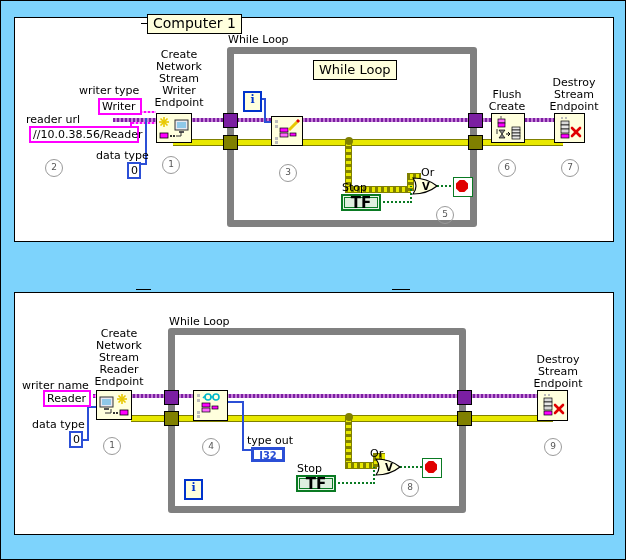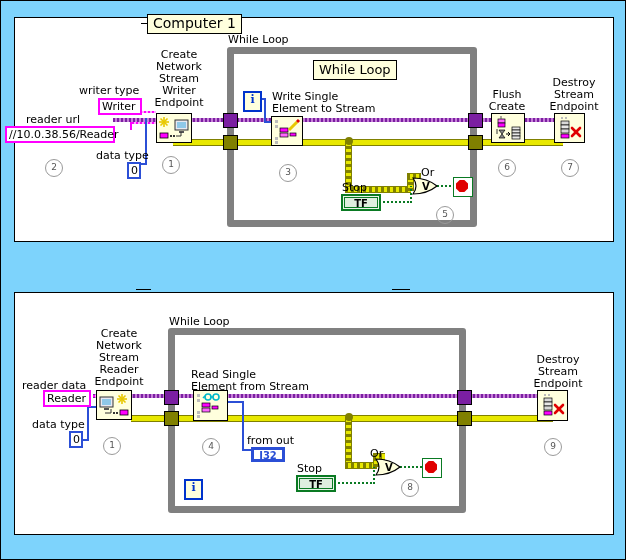--- a/index.html
+++ b/index.html
@@ -47,21 +47,21 @@
   .term-str{border:2px solid #ff00ff;font-size:11px;line-height:13px;
             padding:0 2px;color:#000;white-space:nowrap;}
   .term-i32{border:2px solid #2b4fd6;font-size:11px;line-height:13px;
             padding:0 2px;color:#000;white-space:nowrap;text-align:center;}
   .term-i32o{border:2px solid #2b4fd6;background:#fff;z-index:6;}
   .term-i32o .in{border:1px solid #2b4fd6;height:100%;box-sizing:border-box;
             font-size:10px;font-weight:bold;color:#2b4fd6;line-height:12px;
             text-align:center;letter-spacing:0px;}
   .term-bool{border:2px solid #0a7a23;background:#e8f4e8;z-index:6;}
   .term-bool .in{border:1px solid #0a7a23;margin:1px;height:calc(100% - 4px);
-            font-size:10px;font-weight:bold;color:#000;text-align:center;
+            font-size:15px;font-weight:bold;color:#000;text-align:center;
             line-height:11px;background:#dfeedf;}
   .iterm{position:absolute;border:2px solid #0033cc;background:#ffffdd;z-index:6;
          font-size:11px;font-weight:bold;color:#0033cc;text-align:center;
          line-height:13px;font-family:"DejaVu Serif",serif;}
 
   
   .stepnum{position:absolute;width:16px;height:16px;border:1px solid #9a9a9a;
            border-radius:50%;font-size:9px;color:#555;text-align:center;
            line-height:15px;z-index:6;background:transparent;
            font-family:"DejaVu Sans",sans-serif;}
@@ -127,38 +127,36 @@
         </g>
       <path d="M19 22 L24 22 L24 18" stroke="#333" stroke-width="1" fill="none"></path>
     </svg>
   </div>
   <div class="stepnum" style="left:161px;top:155px;">1</div>
 
   <div class="lbl" style="left:78px;top:84px;">writer type</div>
   <div class="term term-str" style="left:97px;top:97px;width:44px;height:17px;">Writer</div>
 
   <div class="lbl" style="left:25px;top:113px;text-align:center;">reader url</div>
-  <div class="term term-str" style="left:4px;top:125px;width:110px;height:17px;">//10.0.38.56/Reader</div>
+  <div class="term term-str" style="left:28px;top:125px;width:110px;height:17px;">//10.0.38.56/Reader</div>
   <div class="stepnum" style="left:44px;top:158px;">2</div>
 
   <div class="lbl" style="left:95px;top:149px;">data type</div>
   <div class="term term-i32" style="left:126px;top:161px;width:14px;height:17px;">0</div>
 
   <div class="tunnel err" style="left:222px;top:112px;width:13px;height:13px;"></div>
   <div class="tunnel dbl" style="left:222px;top:134px;width:13px;height:13px;"></div>
   <div class="tunnel err" style="left:467px;top:112px;width:13px;height:13px;"></div>
   <div class="tunnel dbl" style="left:467px;top:134px;width:13px;height:13px;"></div>
 
   <div class="iterm" style="left:242px;top:90px;width:15px;height:17px;">i</div>
   <div class="wire wire-blue" style="left:263px;top:98px;width:2px;height:24px;"></div>
   <div class="wire wire-blue" style="left:256px;top:97px;width:9px;height:2px;"></div>
   <div class="wire wire-blue" style="left:263px;top:120px;width:9px;height:2px;"></div>
 
-  <div class="lbl" style="left:271px;top:90px;">Write Single
-Element to Stream</div>
   <div class="node" style="left:270px;top:115px;width:30px;height:28px;">
     <svg width="30" height="28" viewBox="0 0 30 28">
       <rect x="0" y="0" width="30" height="28" fill="#ffffdd"></rect>
       <g fill="#bbb">
           <rect x="3" y="3" width="3" height="3"></rect>
           <rect x="3" y="8" width="3" height="3"></rect>
         <rect x="3" y="20" width="3" height="3"></rect>
           <rect x="3" y="24" width="3" height="3"></rect>
         </g>
       <rect x="8" y="11" width="8" height="4" fill="#ff00ff" stroke="#000" stroke-width="0.7"></rect>
@@ -251,21 +249,21 @@
 
   <div class="wire wire-err" style="left:92px;top:393px;width:460px;height:4px;"></div>
   <div class="wire wire-dbl" style="left:130px;top:414px;width:422px;height:5px;"></div>
 
   <div class="wire" style="left:92px;top:394px;width:10px;height:2px;background-image:repeating-linear-gradient(90deg,#ff00ff 0 2px,#ffaaff 2px 4px);"></div>
 
   <div class="wire wire-blue" style="left:86px;top:405px;width:2px;height:35px;"></div>
   <div class="wire wire-blue" style="left:80px;top:438px;width:8px;height:2px;"></div>
   <div class="wire wire-blue" style="left:86px;top:405px;width:14px;height:2px;"></div>
 
-  <div class="lbl" style="left:21px;top:379px;">reader data</div>
+  <div class="lbl" style="left:21px;top:379px;">writer name</div>
   <div class="term term-str" style="left:42px;top:389px;width:48px;height:17px;">Reader</div>
 
   <div class="lbl" style="left:31px;top:418px;">data type</div>
   <div class="term term-i32" style="left:68px;top:430px;width:14px;height:17px;">0</div>
 
   <div class="lbl ctr" style="left:88px;top:327px;width:60px;">Create
 Network
 Stream
 Reader
 Endpoint</div>
@@ -289,22 +287,20 @@
       <path d="M8 22 L14 22 L14 18" stroke="#333" stroke-width="1" fill="none"></path>
     </svg>
   </div>
   <div class="stepnum" style="left:102px;top:436px;">1</div>
 
   <div class="tunnel err" style="left:163px;top:389px;width:13px;height:13px;"></div>
   <div class="tunnel dbl" style="left:163px;top:410px;width:13px;height:13px;"></div>
   <div class="tunnel err" style="left:456px;top:389px;width:13px;height:13px;"></div>
   <div class="tunnel dbl" style="left:456px;top:410px;width:13px;height:13px;"></div>
 
-  <div class="lbl" style="left:190px;top:368px;">Read Single
-Element from Stream</div>
   <div class="node" style="left:192px;top:389px;width:33px;height:29px;">
     <svg width="33" height="29" viewBox="0 0 33 29">
       <rect x="0" y="0" width="33" height="29" fill="#ffffdd"></rect>
       <g fill="#bbb">
           <rect x="3" y="3" width="3" height="3"></rect>
           <rect x="3" y="8" width="3" height="3"></rect>
         <rect x="3" y="20" width="3" height="3"></rect>
           <rect x="3" y="24" width="3" height="3"></rect>
         </g>
       <rect x="8" y="12" width="8" height="4" fill="#ff00ff" stroke="#000" stroke-width="0.7"></rect>
@@ -316,21 +312,21 @@
         <path d="M17 6 L19 6"></path>
           <path d="M11 5 L9 7"></path>
         </g>
     </svg>
   </div>
   <div class="stepnum" style="left:201px;top:437px;">4</div>
 
   <div class="wire wire-blue" style="left:225px;top:400px;width:18px;height:2px;"></div>
   <div class="wire wire-blue" style="left:241px;top:400px;width:2px;height:50px;"></div>
   <div class="wire wire-blue" style="left:241px;top:448px;width:12px;height:2px;"></div>
-  <div class="lbl" style="left:246px;top:434px;">from out</div>
+  <div class="lbl" style="left:246px;top:434px;">type out</div>
   <div class="term term-i32o" style="left:250px;top:446px;width:34px;height:15px;">
     <div class="in">I32</div>
   </div>
 
   <div class="wire" style="left:344px;top:412px;width:8px;height:8px;border-radius:50%;background:#808000;z-index:5;"></div>
   <div class="wire" style="left:344px;top:416px;width:5px;height:50px;background-image:repeating-linear-gradient(0deg,#808000 0 3px,#e8e800 3px 6px);border-left:1px solid #808000;border-right:1px solid #808000;"></div>
   <div class="wire" style="left:344px;top:461px;width:32px;height:5px;background-image:repeating-linear-gradient(90deg,#808000 0 3px,#e8e800 3px 6px);border-top:1px solid #808000;border-bottom:1px solid #808000;"></div>
   <div class="wire" style="left:372px;top:452px;width:5px;height:14px;background-image:repeating-linear-gradient(0deg,#808000 0 3px,#e8e800 3px 6px);border-left:1px solid #808000;border-right:1px solid #808000;"></div>
   <div class="wire" style="left:372px;top:452px;width:12px;height:5px;background-image:repeating-linear-gradient(90deg,#808000 0 3px,#e8e800 3px 6px);border-top:1px solid #808000;border-bottom:1px solid #808000;"></div>
 

